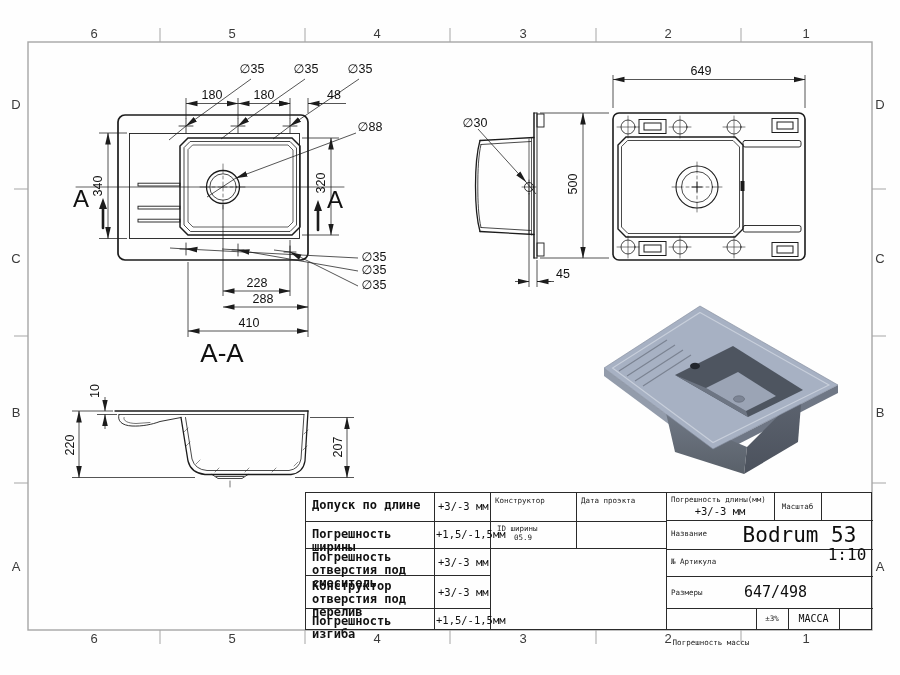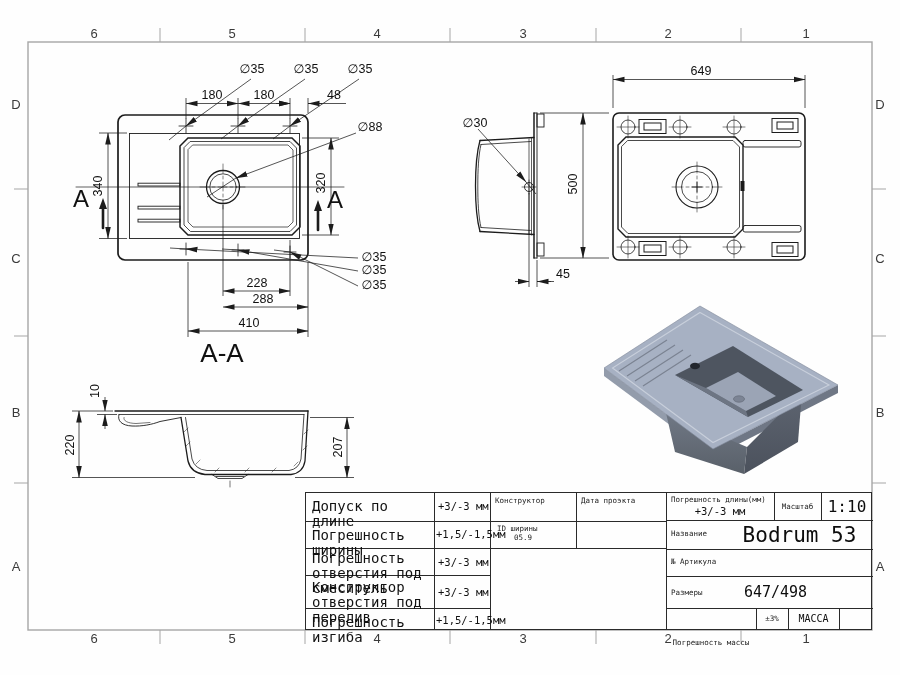--- a/index.html
+++ b/index.html
@@ -5,27 +5,27 @@
   html,body{margin:0;padding:0;background:#fff;}
   #sheet{position:relative;width:900px;height:675px;background:#fefefe;overflow:hidden;
          font-family:"Liberation Sans",sans-serif;color:#1c1c1c;}
   #sheet svg{position:absolute;left:0;top:0;}
   .zone-label{position:absolute;transform:translate(-50%,-50%);font-size:13px;color:#3a3a3a;}
   
   #titleblock{position:absolute;left:305px;top:492px;width:567px;height:138px;
               border:1px solid #2a2a2a;box-sizing:border-box;font-family:"DejaVu Sans Mono",monospace;}
   .tb-line{position:absolute;background:#2a2a2a;}
   .tb-cell{position:absolute;box-sizing:border-box;}
-  .tb-lbl{font-size:14px;line-height:1.08;color:#111;}
+  .tb-lbl{font-size:12px;line-height:1.08;color:#111;font-weight:bold;}
   .tb-val{font-size:10.5px;color:#111;white-space:nowrap;}
   .tb-small{font-size:7.5px;color:#222;white-space:nowrap;}
   .tb-center{display:flex;align-items:center;justify-content:center;text-align:center;}
   #logo-cell{font-size:37px;letter-spacing:-1px;color:#0d0d0d;}
   #name-val{font-size:21px;color:#0d0d0d;letter-spacing:0px;}
-  #scale-val{font-size:16px;color:#0d0d0d;}
+  #scale-val{font-size:16px;color:#0d0d0d;margin-top:48px;}
   #size-val{font-size:15px;color:#0d0d0d;}
   #mass-lbl{font-size:10px;color:#0d0d0d;text-align:right;}
 </style>
 </head>
 <body>
 
 <div id="sheet">
 
 <svg width="900" height="675" viewBox="0 0 900 675">
   <defs>

